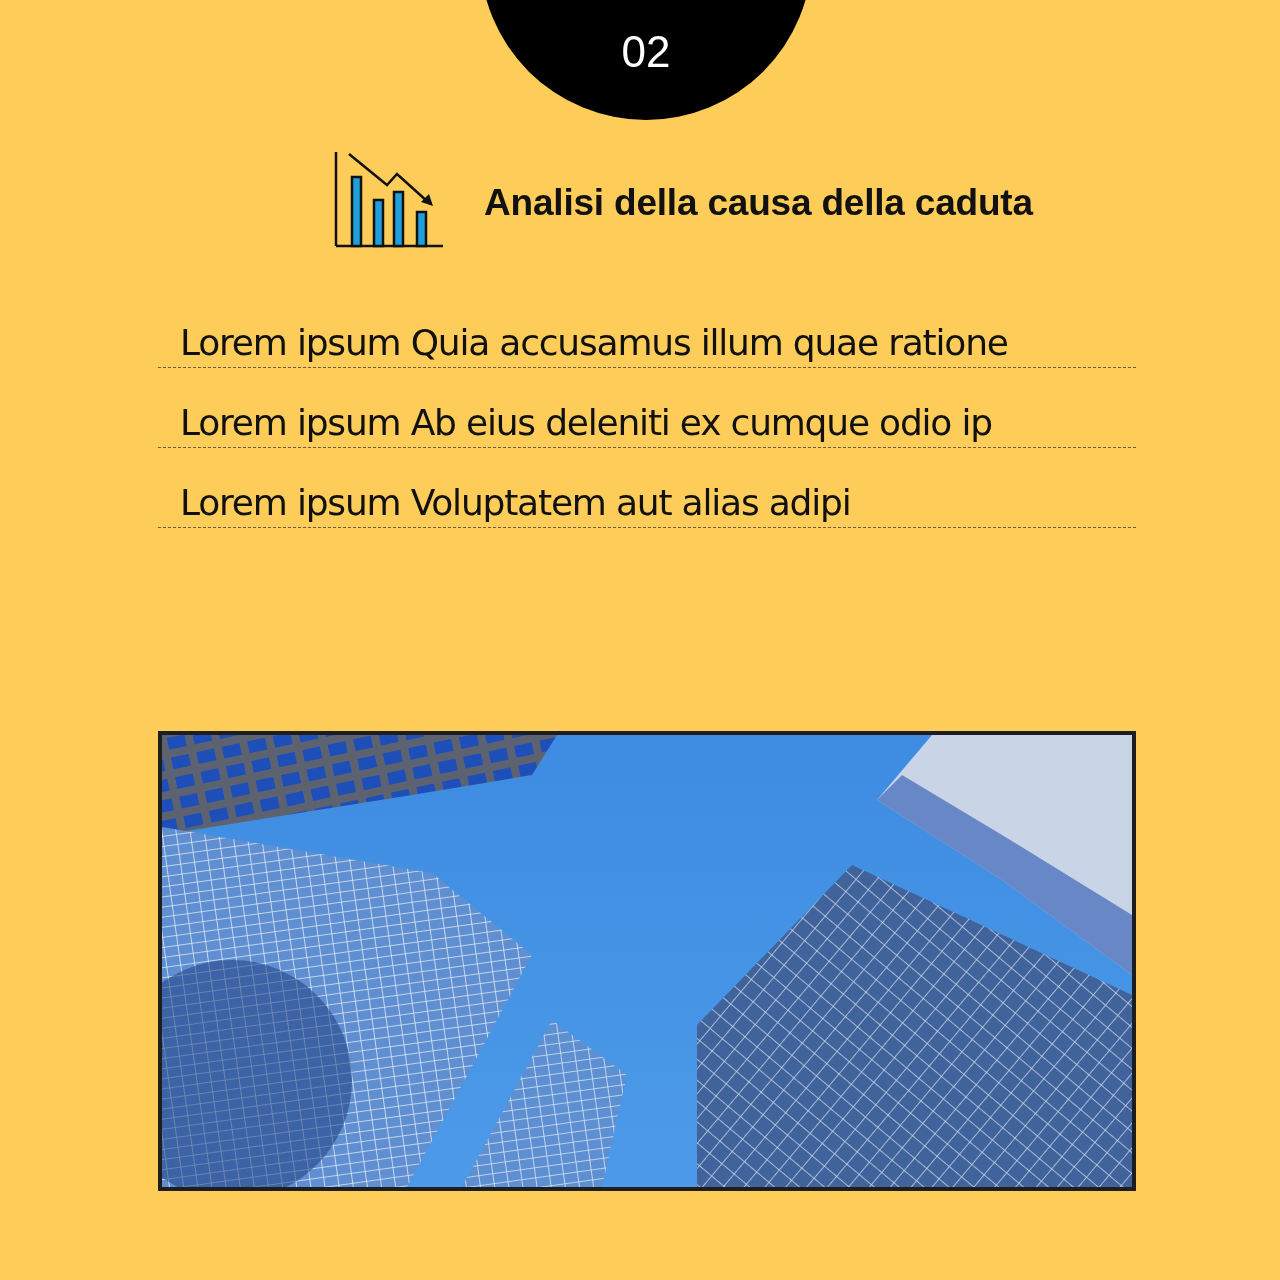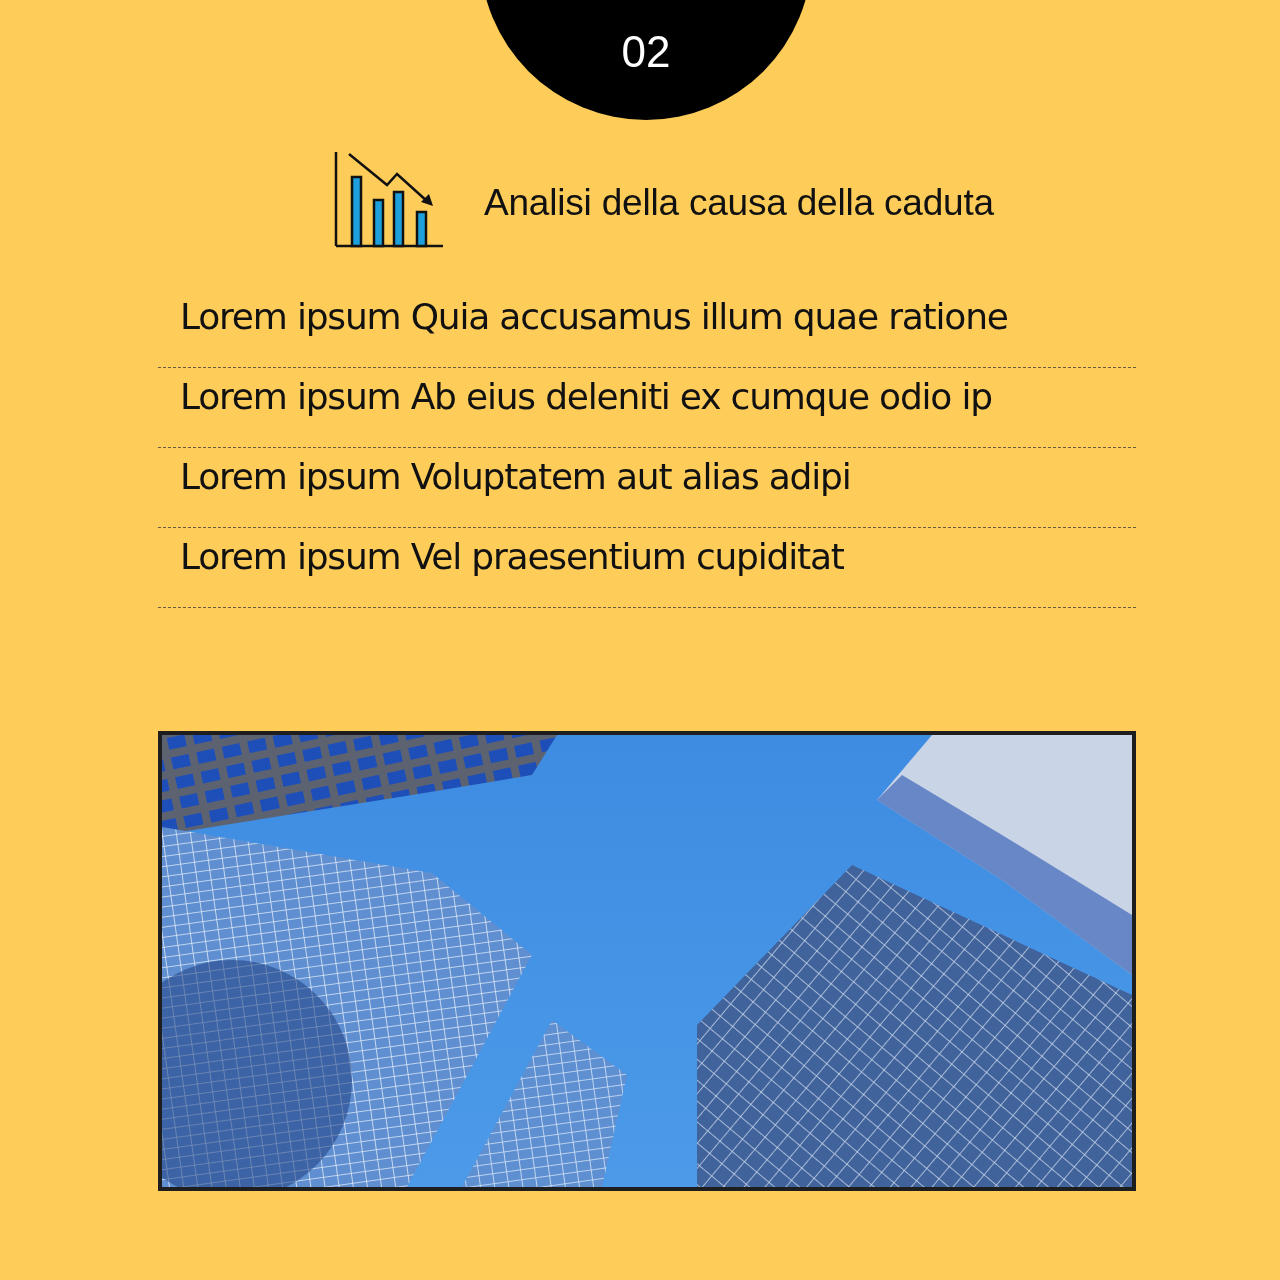--- a/index.html
+++ b/index.html
@@ -14,33 +14,33 @@
       background:#000;
     }
     .badge-num {
       position:absolute; left:480px; top:22px; width:332px;
       text-align:center; color:#fff; font-size:44px;
       font-family:"Liberation Sans", sans-serif; line-height:60px;
     }
     .chart-icon { position:absolute; left:333px; top:150px; width:112px; height:100px; }
     .title {
       position:absolute; left:484px; top:180px;
-      font-size:37px; font-weight:normal; color:#111;
+      font-size:37px; font-weight:bold; color:#111;
       font-family:"Liberation Sans", sans-serif; line-height:46px;
       letter-spacing:-0.2px;
       text-align:right;
     }
     .list { position:absolute; left:158px; top:288px; width:978px; }
     .list-item {
       height:80px; box-sizing:border-box;
       border-bottom:1.5px dashed #6b5a3a;
       position:relative;
     }
     .list-item span {
-      position:absolute; left:22px; bottom:30px;
+      position:absolute; left:22px; bottom:4px;
       font-family:"DejaVu Sans", sans-serif;
       font-size:36px; color:#111; letter-spacing:-1.2px;
       white-space:nowrap;
     }
     .photo {
       position:absolute; left:158px; top:731px;
       width:978px; height:460px; box-sizing:border-box;
       border:4px solid #1e1e1e; overflow:hidden;
       background:linear-gradient(180deg,#3f8de0 0%,#5aa3ea 60%,#3f86d8 100%);
     }
@@ -70,23 +70,20 @@
 <div class="list">
   <div class="list-item">
       <span>Lorem ipsum Quia accusamus illum quae ratione</span>
     </div>
   <div class="list-item">
       <span>Lorem ipsum Ab eius deleniti ex cumque odio ip</span>
     </div>
   <div class="list-item">
       <span>Lorem ipsum Voluptatem aut alias adipi</span>
     </div>
-  <div class="list-item">
-      <span>Lorem ipsum Vel praesentium cupiditat</span>
-    </div>
 </div>
 
 <div class="photo">
   <svg viewBox="0 0 970 452" preserveAspectRatio="none">
     <defs>
       <linearGradient id="sky" x1="0" y1="0" x2="0" y2="1">
         <stop offset="0" stop-color="#3d8ce2"></stop>
         <stop offset="1" stop-color="#4c9ae8"></stop>
       </linearGradient>
       <pattern id="grid" width="14" height="10" patternUnits="userSpaceOnUse" patternTransform="rotate(-8)">

